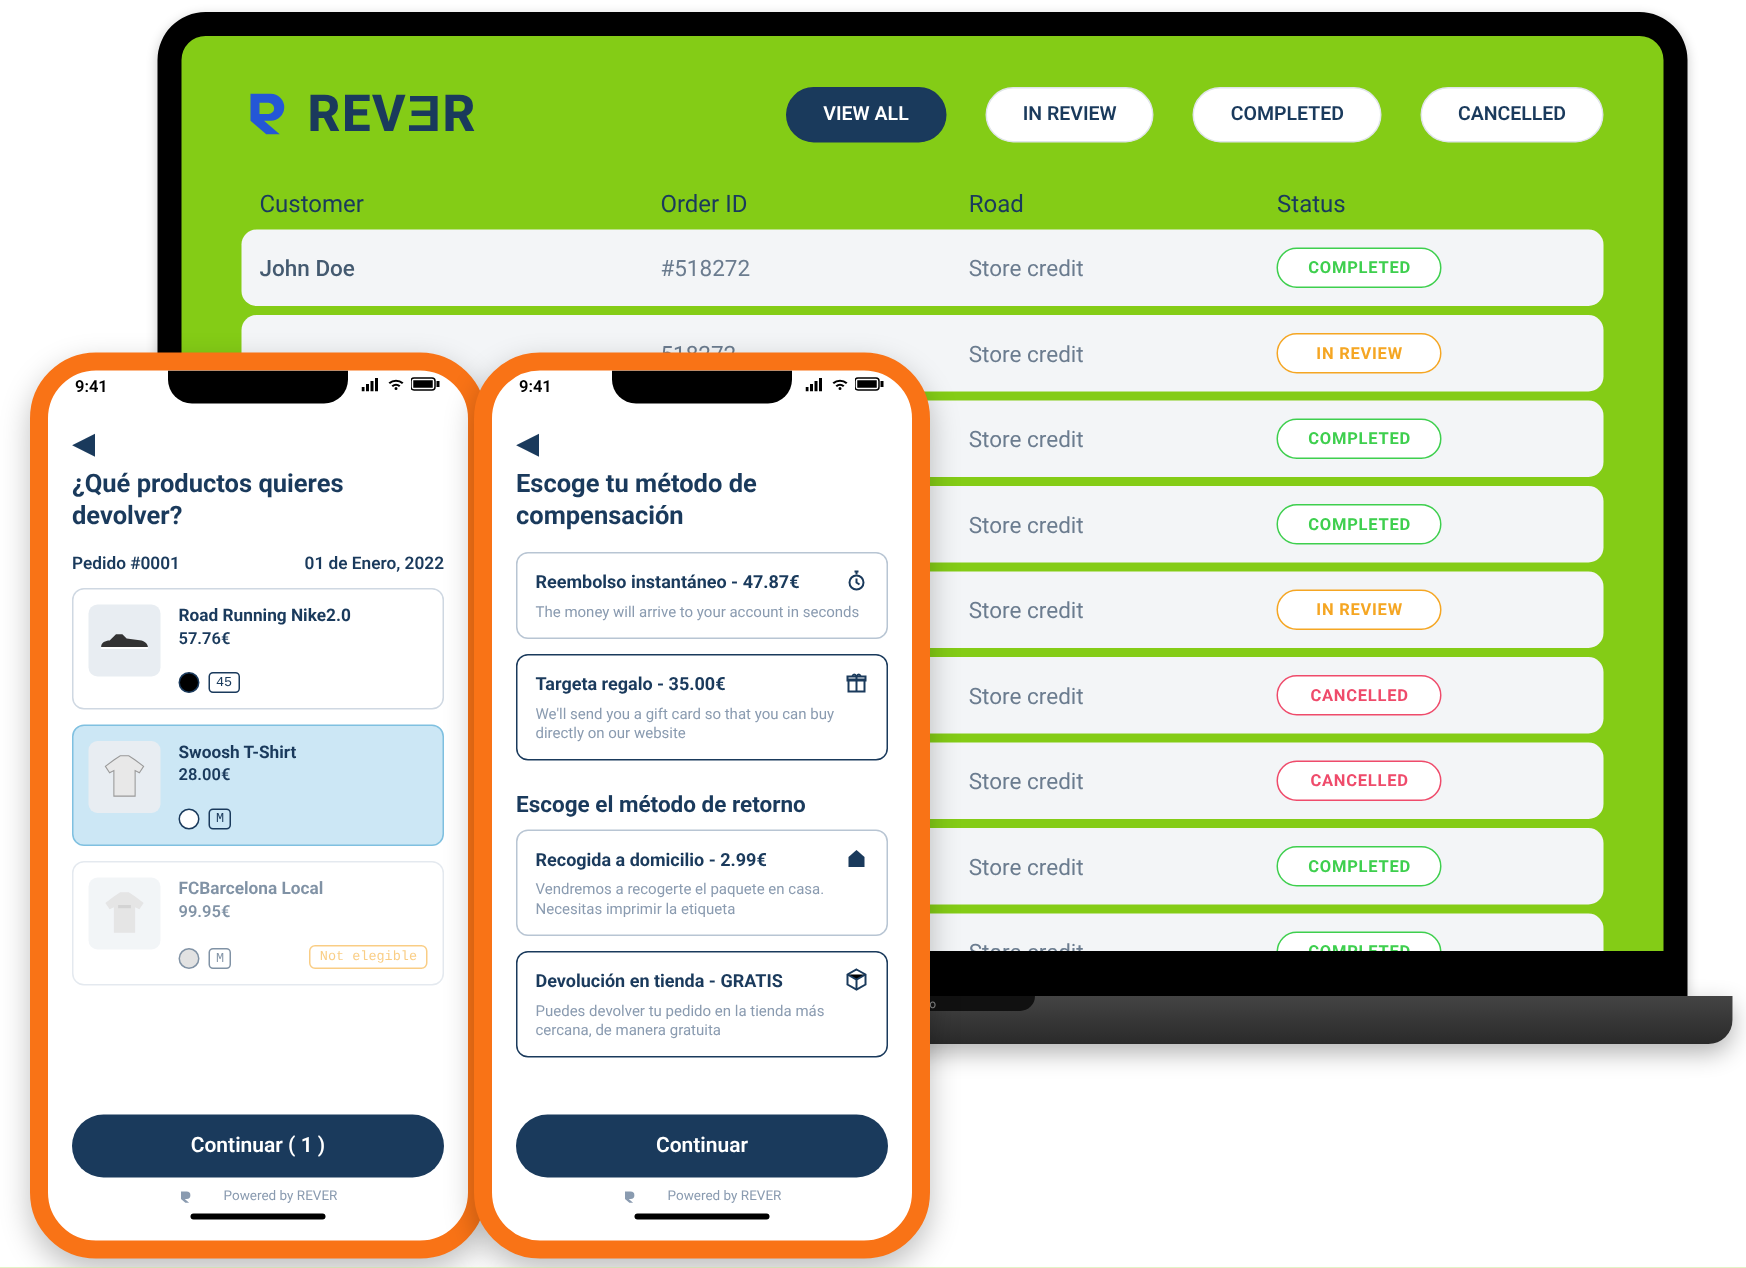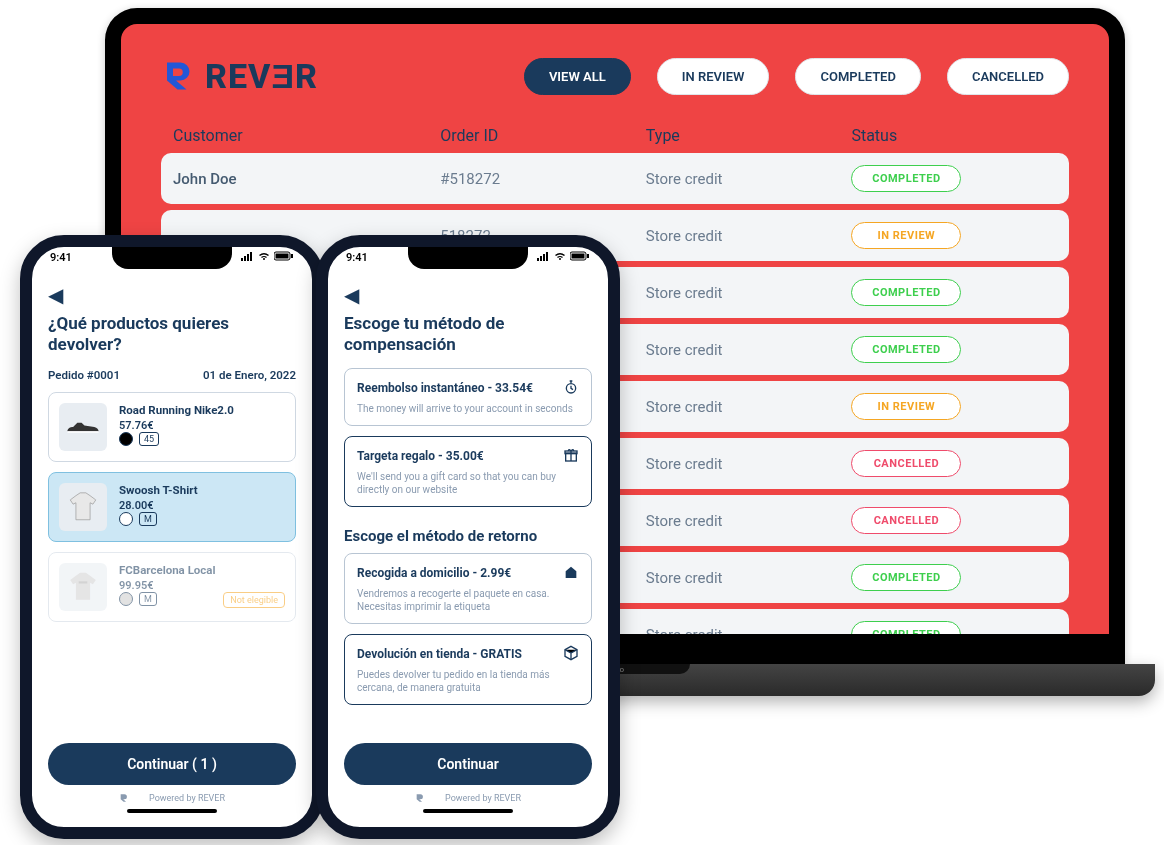--- a/index.html
+++ b/index.html
@@ -11,57 +11,57 @@
     --orange:#f5a623;
     --red:#ef4b6b;
     --lightblue:#cce7f5;
     --lightblue-border:#7fc0e0;
   }
   html,body{margin:0;padding:0;background:#fff;font-family:-apple-system,BlinkMacSystemFont,"Segoe UI",Roboto,Helvetica,Arial,sans-serif;}
   .stage{position:relative;width:1164px;height:845px;overflow:hidden;}
 
   
   .laptop{position:absolute;left:105px;top:8px;width:1020px;}
-  .laptop-screen{border:16px solid #000;border-bottom:30px solid #000;border-radius:32px 32px 0 0;background:#ef4444;height:610px;overflow:hidden;box-shadow:0 2px 8px rgba(0,0,0,.2);}
+  .laptop-screen{border:16px solid #000;border-bottom:30px solid #000;border-radius:32px 32px 0 0;background:#84cc16;height:610px;overflow:hidden;box-shadow:0 2px 8px rgba(0,0,0,.2);}
   .laptop-base{height:32px;background:linear-gradient(to bottom,#444,#2a2a2a);border-radius:0 0 16px 16px;box-shadow:0 6px 16px rgba(0,0,0,.3);position:relative;margin:0 -30px;}
   .laptop-notch{position:absolute;left:50%;transform:translateX(-50%);top:0;width:150px;height:10px;background:#111;border-radius:0 0 10px 10px;color:#888;font-size:8px;display:flex;align-items:center;justify-content:center;}
   .dash{padding:32px 40px;}
   .dash-header{display:flex;align-items:center;justify-content:space-between;margin-bottom:30px;}
   .logo{display:flex;align-items:center;gap:8px;color:var(--navy);font-weight:800;font-size:34px;letter-spacing:1px;}
   .logo svg{width:36px;height:36px;}
   .tabs{display:flex;gap:26px;}
   .tab{padding:10px 24px;border-radius:999px;font-size:13px;font-weight:600;color:var(--navy);background:#fff;border:1px solid #e0e5ea;cursor:pointer;}
   .tab.active{background:var(--navy);color:#fff;border-color:var(--navy);}
   .cols{display:grid;grid-template-columns:1.3fr 1fr 1fr 1fr;padding:0 12px 8px;color:var(--navy);font-size:16px;}
   .row{display:grid;grid-template-columns:1.3fr 1fr 1fr 1fr;align-items:center;background:var(--row-bg);border-radius:10px;margin-bottom:6px;padding:12px 12px;font-size:15px;color:#6b7c8f;}
   .row .cust{color:#445a70;font-weight:500;}
   .badge{display:inline-block;padding:6px 14px;border-radius:999px;font-size:11px;font-weight:700;letter-spacing:.5px;border:1.5px solid;background:#fff;text-align:center;min-width:80px;}
   .badge.completed{color:var(--green);border-color:var(--green);}
   .badge.inreview{color:var(--orange);border-color:var(--orange);}
   .badge.cancelled{color:var(--red);border-color:var(--red);}
 
   
-  .phone{position:absolute;width:280px;height:580px;border:12px solid #0f172a;border-radius:44px;background:#fff;box-shadow:0 8px 20px rgba(0,0,0,.25);overflow:hidden;}
+  .phone{position:absolute;width:280px;height:580px;border:12px solid #f97316;border-radius:44px;background:#fff;box-shadow:0 8px 20px rgba(0,0,0,.25);overflow:hidden;}
   .phone .notch{position:absolute;top:0;left:50%;transform:translateX(-50%);width:120px;height:22px;background:#000;border-radius:0 0 16px 16px;z-index:5;}
   .phone .statusbar{position:absolute;top:4px;left:0;right:0;display:flex;justify-content:space-between;padding:0 18px;font-size:11px;font-weight:600;color:#000;z-index:6;}
   .phone-body{position:absolute;inset:0;padding:36px 16px 14px;display:flex;flex-direction:column;}
   .back{color:var(--navy);font-size:20px;cursor:pointer;margin-bottom:4px;}
   .phone h2{color:var(--navy);font-size:17px;font-weight:700;margin:2px 0 12px;line-height:1.25;}
   .phone h3{color:var(--navy);font-size:15px;font-weight:700;margin:10px 0 8px;}
   .meta{display:flex;justify-content:space-between;color:var(--navy);font-size:11.5px;font-weight:600;margin-bottom:10px;}
 
   .card{border:1.5px solid #cfd8e2;border-radius:8px;padding:10px 10px;margin-bottom:10px;display:flex;gap:12px;}
   .card.selected{background:var(--lightblue);border-color:var(--lightblue-border);}
   .card.dim{opacity:.55;}
   .thumb{width:48px;height:48px;background:#e8edf2;border-radius:6px;flex-shrink:0;display:flex;align-items:center;justify-content:center;}
   .thumb svg{width:34px;height:34px;}
   .card .info{flex:1;color:var(--navy);}
   .card .name{font-size:11.5px;font-weight:700;}
   .card .price{font-size:11px;font-weight:600;margin-top:2px;}
-  .card .attrs{margin-top:0;display:flex;gap:6px;align-items:flex-start;}
+  .card .attrs{margin-top:16px;display:flex;gap:6px;align-items:flex-end;font-family:Liberation Mono, monospace;}
   .swatch{width:12px;height:12px;border-radius:50%;border:1.5px solid var(--navy);}
   .sizebox{font-size:9px;border:1px solid var(--navy);border-radius:3px;padding:1px 4px;color:var(--navy);}
   .tag{font-size:9px;border:1px solid var(--orange);color:var(--orange);border-radius:4px;padding:2px 6px;margin-left:auto;}
 
   .opt{border:1.5px solid var(--navy);border-radius:8px;padding:10px 12px;margin-bottom:10px;color:var(--navy);}
   .opt .optrow{display:flex;align-items:center;justify-content:space-between;font-size:12px;font-weight:700;}
   .opt .sub{font-size:10px;color:var(--text-muted);margin-top:4px;line-height:1.3;}
   .opt svg{width:16px;height:16px;flex-shrink:0;}
   .opt.light{border-color:#b8c5d3;}
 
@@ -90,21 +90,21 @@
           <div class="tabs" id="dash-tabs">
               <div class="tab active">VIEW ALL</div>
               <div class="tab">IN REVIEW</div>
               <div class="tab">COMPLETED</div>
               <div class="tab">CANCELLED</div>
             </div>
         </div>
         <div class="cols">
           <div>Customer</div>
           <div>Order ID</div>
-          <div>Type</div>
+          <div>Road</div>
           <div>Status</div>
         </div>
         <div id="dash-rows">
             <div class="row">
               <div class="cust">John Doe</div>
               <div>#518272</div>
               <div>Store credit</div>
               <div><span class="badge completed">COMPLETED</span></div>
             </div>
             <div class="row">
@@ -272,21 +272,21 @@
             <rect x="17" y="3" width="2" height="4" fill="#000"></rect>
           </svg>
       </span>
     </div>
     <div class="phone-body">
       <div class="back">◀</div>
       <h2>Escoge tu método de compensación</h2>
       <div id="p2-opts1">
           <div class="opt light">
             <div class="optrow">
-              <span>Reembolso instantáneo - 33.54€</span>
+              <span>Reembolso instantáneo - 47.87€</span>
               <span><svg viewBox="0 0 24 24">
                   <circle cx="12" cy="14" r="7" fill="none" stroke="#1a3a5c" stroke-width="2"></circle>
                   <path d="M12 10v4l3 2M10 3h4M12 3v3" stroke="#1a3a5c" stroke-width="2" fill="none"></path>
                 </svg></span>
             </div>
             <div class="sub">The money will arrive to your account in seconds</div>
           </div>
           <div class="opt ">
             <div class="optrow">
               <span>Targeta regalo - 35.00€</span>

